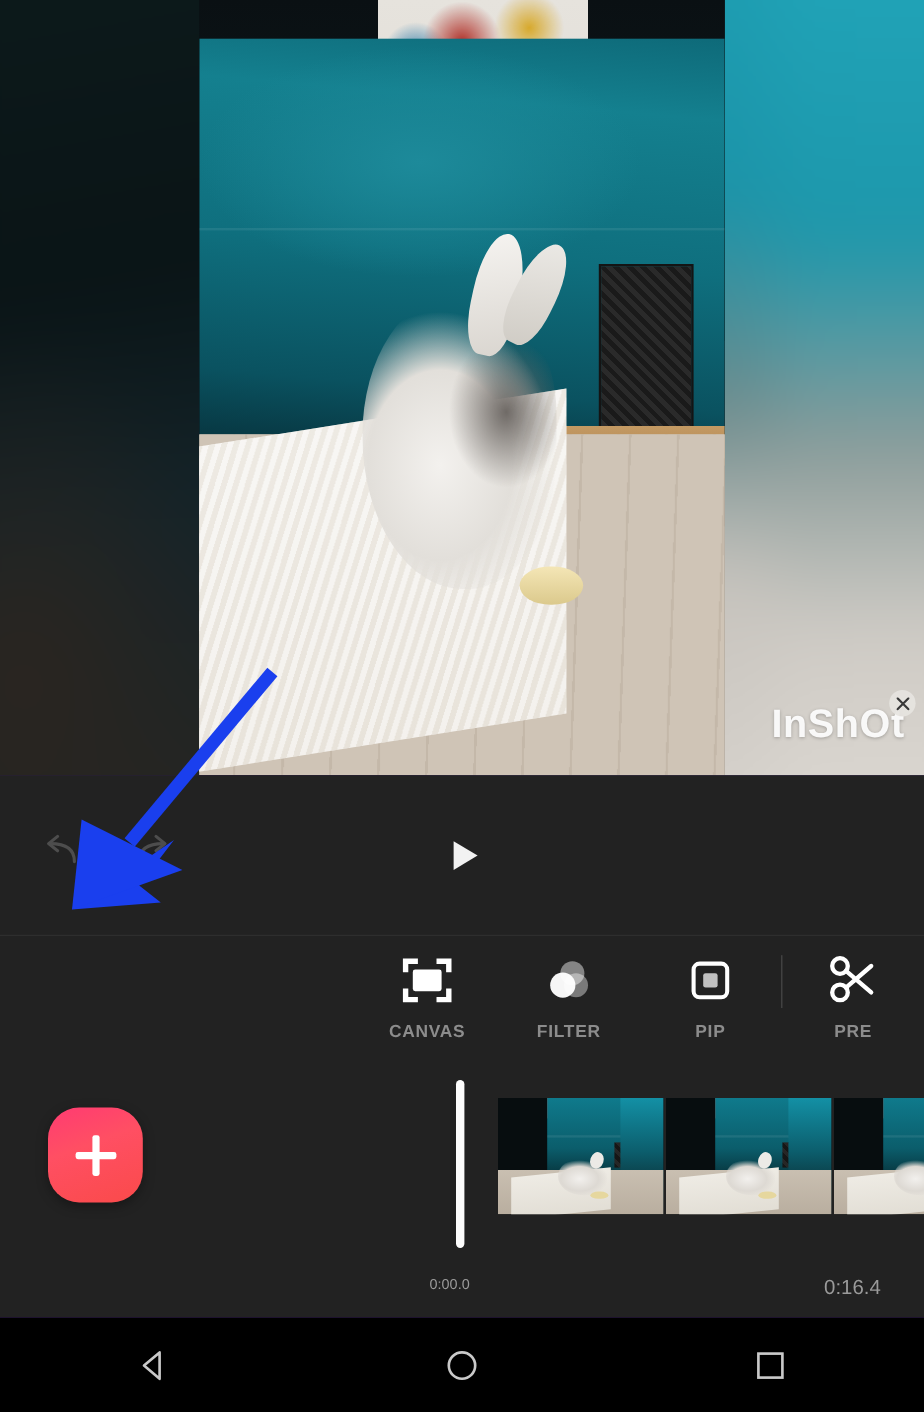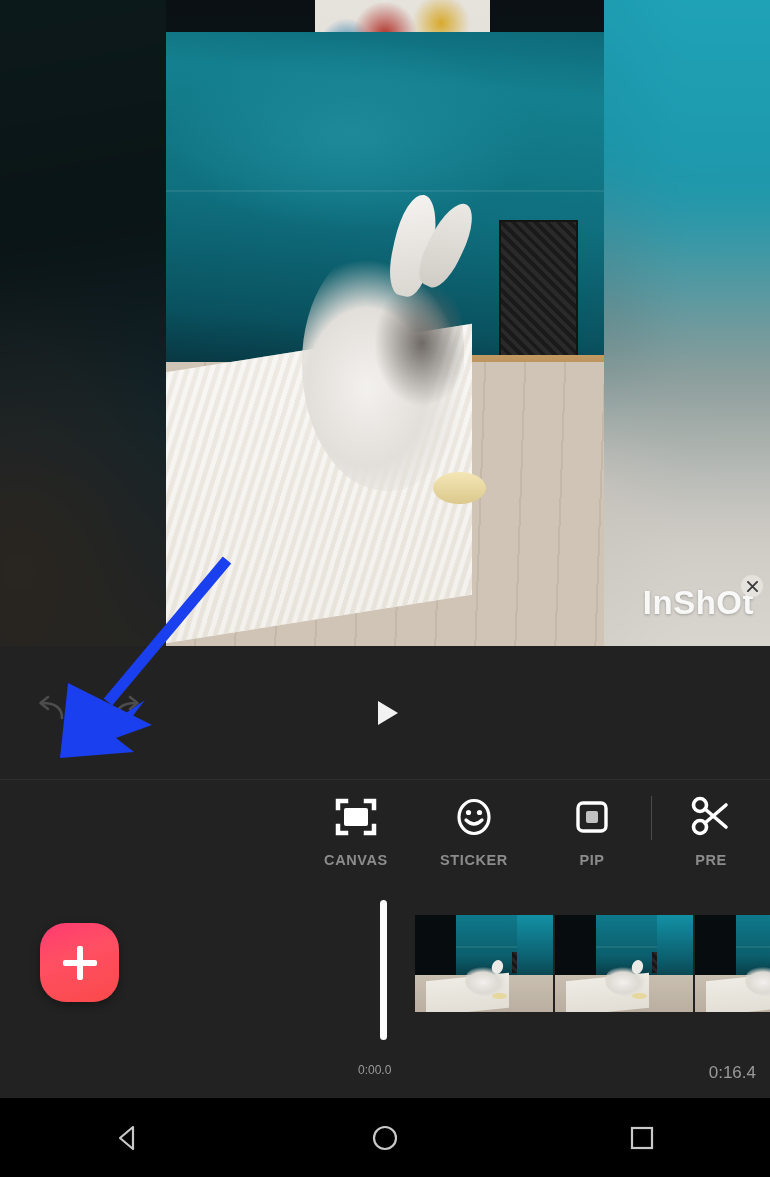--- a/index.html
+++ b/index.html
@@ -120,21 +120,21 @@
             background:radial-gradient(ellipse 58% 50% at 44% 56%, #f2f0ed 0%, #ddd9d3 66%, rgba(221,217,211,0) 100%);
             border-radius:50% 46% 44% 52%; }
   .t-ear { position:absolute; left:56%; top:46%; width:8%; height:14%; background:#eceae6; border-radius:50%; transform:rotate(18deg); }
   .t-crate { position:absolute; left:70%; top:38%; width:9%; height:22%;
             background:repeating-linear-gradient(45deg,#161616 0 3px,#262626 3px 6px); }
   .t-ban { position:absolute; left:56%; top:80%; width:11%; height:7%; background:#e6d79e; border-radius:50%; }
 
   .playhead { position:absolute; left:380px; top:900px; width:7px; height:140px; background:#fdfdfd; border-radius:4px; }
 
   .time-l { position:absolute; left:358px; top:1063px; font-size:12px; font-weight:400; color:#9a9a9a; }
-  .time-r { position:absolute; right:14px; top:1063px; font-size:17px; font-weight:400; color:#9a9a9a; }
+  .time-r { position:absolute; right:36px; top:1063px; font-size:17px; font-weight:400; color:#9a9a9a; }
 
   
   .navbar { position:absolute; left:0; top:1098px; width:770px; height:79px; background:#000;
             display:flex; align-items:center; justify-content:space-around; }
   .navbtn { width:80px; height:50px; display:flex; align-items:center; justify-content:center; }
 
   
   .annot { position:absolute; left:0; top:0; width:770px; height:1177px; pointer-events:none; }
 </style>
 </head>
@@ -197,33 +197,32 @@
       <div class="ico">
         <svg viewBox="0 0 46 46">
           <rect x="11" y="14" width="24" height="18" rx="2" fill="#fff"></rect>
           <path d="M5 14 V7 H13 M41 14 V7 H33 M5 32 V39 H13 M41 32 V39 H33" stroke="#fff" stroke-width="4.5" fill="none" stroke-linecap="square"></path>
         </svg>
       </div>
       <div class="lbl">CANVAS</div>
     </div>
 
 
+
+
     <div class="tool">
       <div class="ico">
         <svg viewBox="0 0 46 46">
-          <ellipse cx="23" cy="23" rx="15" ry="16.5" fill="none" stroke="#fff" stroke-width="3.2"></ellipse>
-          <circle cx="17.5" cy="18.5" r="2.6" fill="#fff"></circle>
-          <circle cx="28.5" cy="18.5" r="2.6" fill="#fff"></circle>
-          <path d="M15 26 Q23 34 31 26" stroke="#fff" stroke-width="3.2" fill="none" stroke-linecap="round"></path>
+          <circle cx="26" cy="17" r="10" fill="#fff" opacity="0.45"></circle>
+          <circle cx="29" cy="27" r="10" fill="#fff" opacity="0.40"></circle>
+          <circle cx="18" cy="27" r="10.5" fill="#fff" opacity="0.96"></circle>
         </svg>
       </div>
-      <div class="lbl">STICKER</div>
-    </div>
-
-
+      <div class="lbl">FILTER</div>
+    </div>
 
     <div class="tool">
       <div class="ico">
         <svg viewBox="0 0 46 46">
           <rect x="9" y="9" width="28" height="28" rx="5" fill="none" stroke="#fff" stroke-width="3.4"></rect>
           <rect x="17" y="17" width="12" height="12" rx="2" fill="#fff" opacity="0.72"></rect>
         </svg>
       </div>
       <div class="lbl">PIP</div>
     </div>

